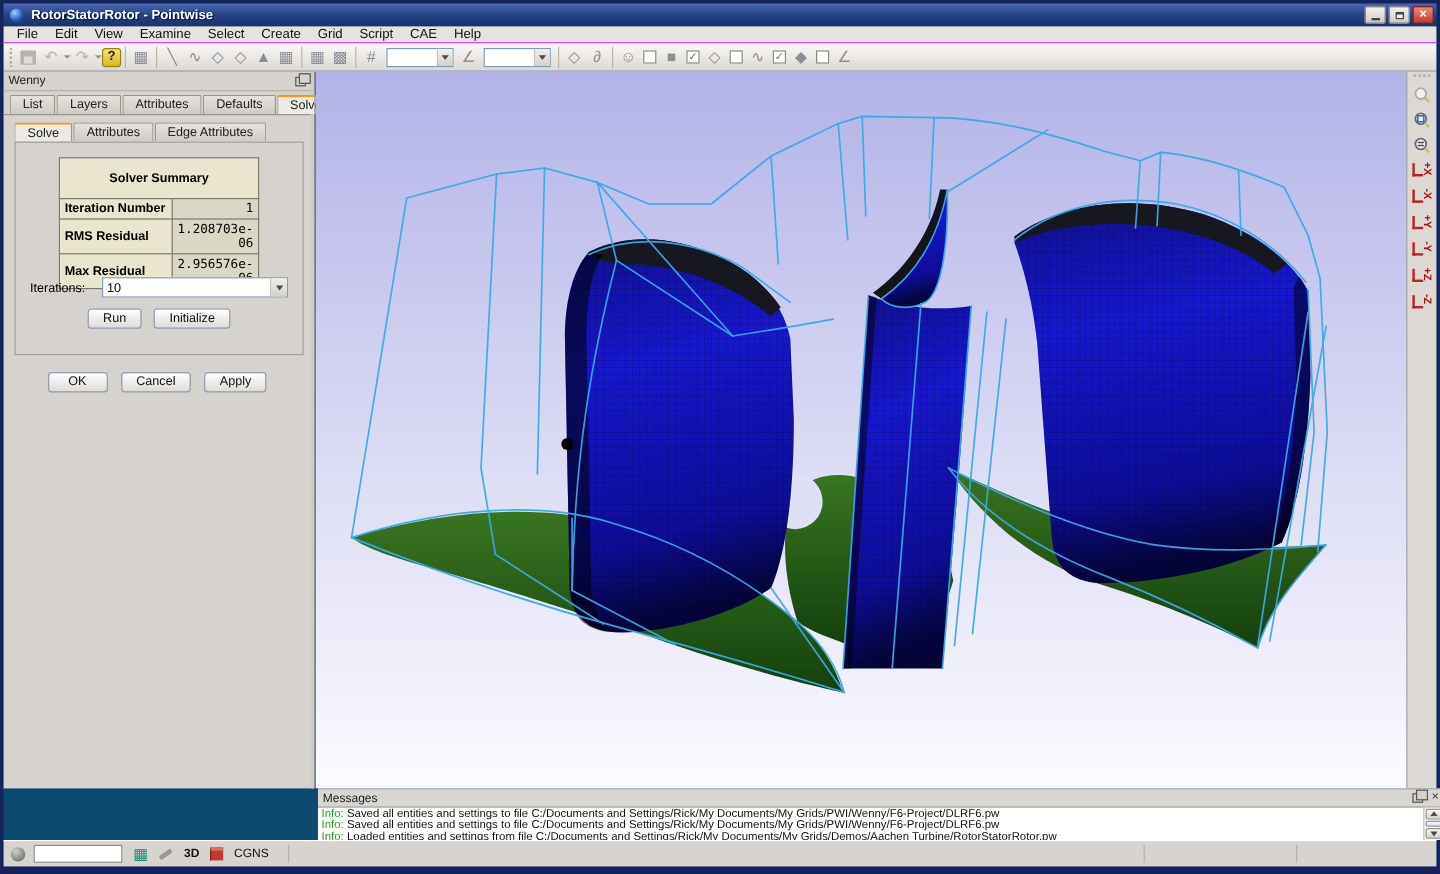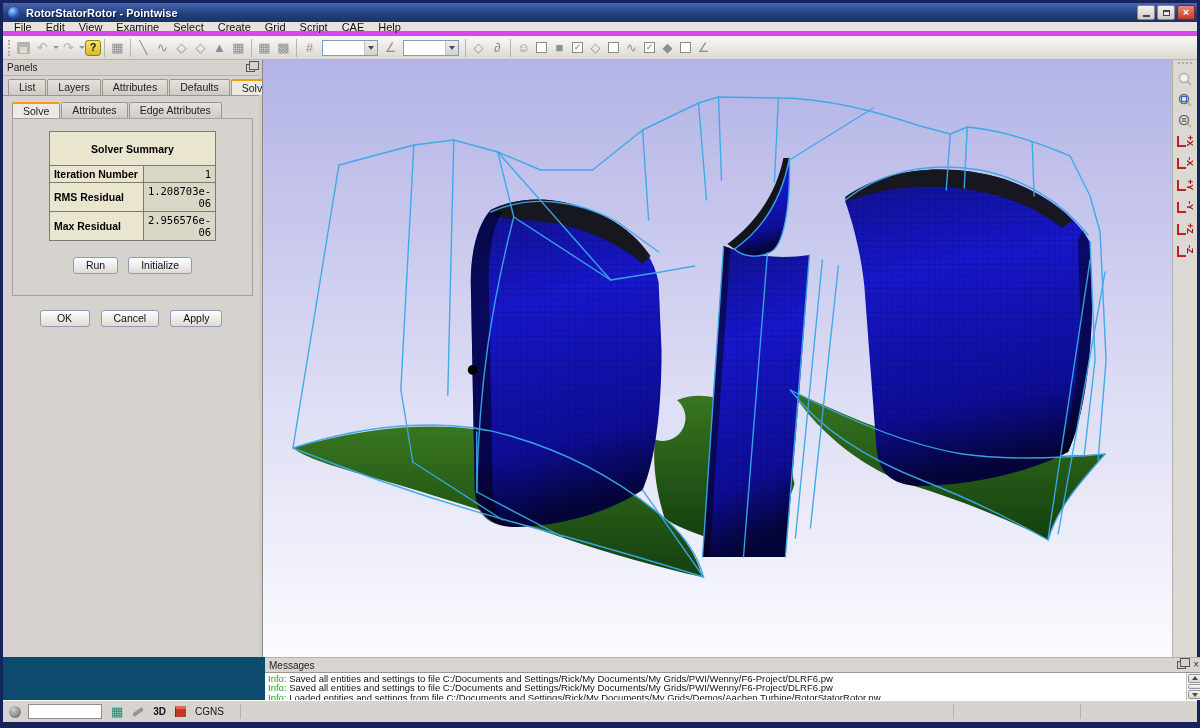--- a/index.html
+++ b/index.html
@@ -16,21 +16,21 @@
   .title-text { color:#fff; font-size:11px; font-weight:bold; margin-left:6px; flex:1;
                 text-shadow:1px 1px 1px #00113a; }
   .winbtn { width:18px; height:15px; margin-left:2px; border:1px solid #8d897f; border-radius:2px;
             background:linear-gradient(#f4f2ee,#cfcbc3); display:flex; align-items:center; justify-content:center; }
   .winbtn.close { background:linear-gradient(#e98a7a,#c23a2a); border-color:#7e2418;
                   color:#fff; font-size:11px; font-weight:bold; line-height:1; }
   .glyph-min { width:7px; height:2px; background:#444; margin-top:7px; }
   .glyph-restore { width:7px; height:6px; border:1px solid #444; border-top-width:2px; background:#eee; }
 
   
-  .menubar { height:14px; background:#e6e3de; border-bottom:5px solid #d946ef;
+  .menubar { height:14px; background:#e6e3de; border-bottom:1px solid #d946ef;
              display:flex; align-items:center; padding-left:4px; flex:none; }
   .menu-item { font-size:11px; line-height:14px; color:#111; padding:0 7px; }
 
   
   .toolbar { height:24px; background:linear-gradient(#faf9f7,#dcd8d2); border-bottom:1px solid #b8b4ae;
              display:flex; align-items:center; padding-left:2px; flex:none; }
   .tgrip { width:3px; height:16px; border-left:2px dotted #b0aca5; margin:0 3px; }
   .tsep  { width:1px; height:18px; background:#b8b4ae; margin:0 3px; }
   .ticon { width:19px; height:19px; display:flex; align-items:center; justify-content:center;
            color:#8d8d96; font-size:13px; line-height:1; }
@@ -220,21 +220,21 @@
     <div class="cb">✓</div>
     <div class="ticon">◆</div>
     <div class="cb"></div>
     <div class="ticon">∠</div>
   </div>
 
   <div class="main">
 
     <div class="lpanel">
       <div class="ptitle">
-        <span>Panels</span>
+        <span>Wenny</span>
         <span class="sp"></span>
         <span class="float-ico"></span>
       </div>
       <div class="tabs">
         <div class="tab">List</div>
         <div class="tab">Layers</div>
         <div class="tab">Attributes</div>
         <div class="tab">Defaults</div>
         <div class="tab active">Solve</div>
       </div>
@@ -257,20 +257,29 @@
           <tr>
             <td class="slabel">RMS Residual</td>
             <td class="sval">1.208703e-06</td>
           </tr>
           <tr>
             <td class="slabel">Max Residual</td>
             <td class="sval">2.956576e-06</td>
           </tr>
         </tbody>
           </table>
+        <div class="iter-row">
+          <span class="lbl">Iterations:</span>
+          <div class="iter-combo">
+            <span class="cval">10</span>
+            <span class="carr">
+                <span class="tri-dn"></span>
+              </span>
+          </div>
+        </div>
         <div class="run-row">
           <button class="btn">Run</button>
           <button class="btn">Initialize</button>
         </div>
       </div>
       <div class="okrow">
         <button class="btn">OK</button>
         <button class="btn">Cancel</button>
         <button class="btn">Apply</button>
       </div>

